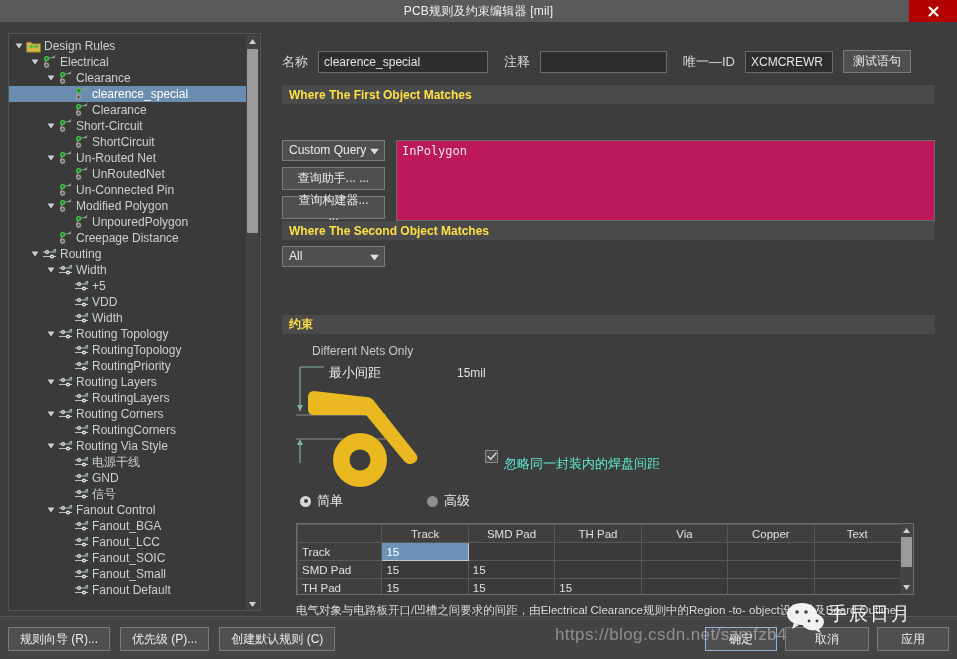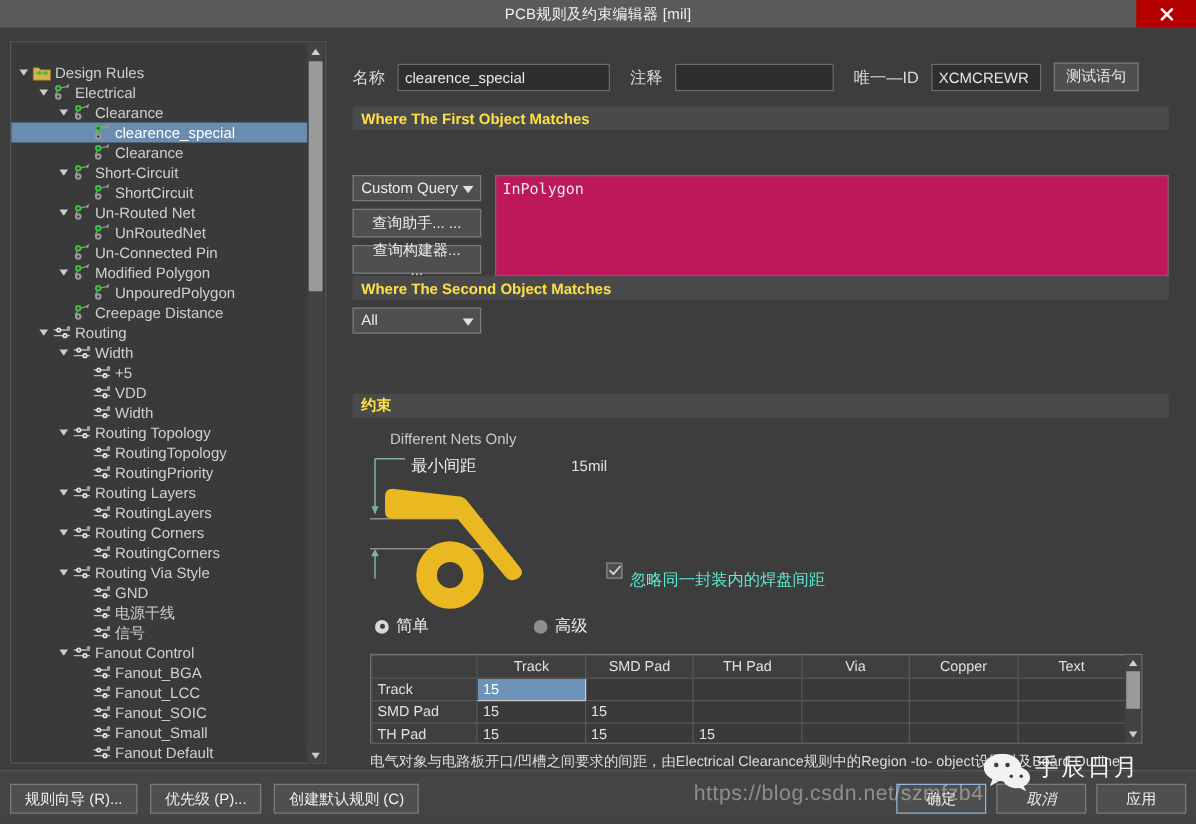--- a/index.html
+++ b/index.html
@@ -36,21 +36,21 @@
 
   
   .tree-panel {
     position: absolute; left: 8px; top: 33px;
     width: 253px; height: 578px;
     background: #3a3a3a;
     border: 1px solid #555;
     overflow: hidden;
   }
   .tree-scroll {
-    position: absolute; left: 0; top: 16px; width: 237px; height: 100%;
+    position: absolute; left: 0; top: 4px; width: 237px; height: 100%;
     overflow: hidden;
   }
   .tree-row {
     display: flex; align-items: center;
     height: 16px; padding-left: 4px;
     white-space: nowrap; font-size: 12px; color: #cfcfcf;
   }
   .tree-row.sel {
     background: #6a8cae;
     color: #ffffff;
@@ -661,36 +661,36 @@
             <svg width="16" height="12" viewBox="0 0 16 12">
               <line x1="1" y1="4" x2="14" y2="4" stroke="#b9b9b9" stroke-width="1.1"></line>
               <line x1="1" y1="8.5" x2="14" y2="8.5" stroke="#b9b9b9" stroke-width="1.1"></line>
               <circle cx="5" cy="4" r="2.1" fill="#e4e4e4"></circle>
               <circle cx="5" cy="4" r="0.7" fill="#3a3a3a"></circle>
               <circle cx="10" cy="8.5" r="2.1" fill="#e4e4e4"></circle>
               <circle cx="10" cy="8.5" r="0.7" fill="#3a3a3a"></circle>
               <circle cx="12.8" cy="2.2" r="1.4" fill="#7fbf7f"></circle>
             </svg>
           </span>
+          <span class="tlabel">电源干线</span>
+        </div>
+        <div class="tree-row" style="padding-left: 52px;">
+          <span class="tw"></span>
+          <span class="ticon">
+            <svg width="16" height="12" viewBox="0 0 16 12">
+              <line x1="1" y1="4" x2="14" y2="4" stroke="#b9b9b9" stroke-width="1.1"></line>
+              <line x1="1" y1="8.5" x2="14" y2="8.5" stroke="#b9b9b9" stroke-width="1.1"></line>
+              <circle cx="5" cy="4" r="2.1" fill="#e4e4e4"></circle>
+              <circle cx="5" cy="4" r="0.7" fill="#3a3a3a"></circle>
+              <circle cx="10" cy="8.5" r="2.1" fill="#e4e4e4"></circle>
+              <circle cx="10" cy="8.5" r="0.7" fill="#3a3a3a"></circle>
+              <circle cx="12.8" cy="2.2" r="1.4" fill="#7fbf7f"></circle>
+            </svg>
+          </span>
           <span class="tlabel">GND</span>
-        </div>
-        <div class="tree-row" style="padding-left: 52px;">
-          <span class="tw"></span>
-          <span class="ticon">
-            <svg width="16" height="12" viewBox="0 0 16 12">
-              <line x1="1" y1="4" x2="14" y2="4" stroke="#b9b9b9" stroke-width="1.1"></line>
-              <line x1="1" y1="8.5" x2="14" y2="8.5" stroke="#b9b9b9" stroke-width="1.1"></line>
-              <circle cx="5" cy="4" r="2.1" fill="#e4e4e4"></circle>
-              <circle cx="5" cy="4" r="0.7" fill="#3a3a3a"></circle>
-              <circle cx="10" cy="8.5" r="2.1" fill="#e4e4e4"></circle>
-              <circle cx="10" cy="8.5" r="0.7" fill="#3a3a3a"></circle>
-              <circle cx="12.8" cy="2.2" r="1.4" fill="#7fbf7f"></circle>
-            </svg>
-          </span>
-          <span class="tlabel">电源干线</span>
         </div>
         <div class="tree-row" style="padding-left: 52px;">
           <span class="tw"></span>
           <span class="ticon">
             <svg width="16" height="12" viewBox="0 0 16 12">
               <line x1="1" y1="4" x2="14" y2="4" stroke="#b9b9b9" stroke-width="1.1"></line>
               <line x1="1" y1="8.5" x2="14" y2="8.5" stroke="#b9b9b9" stroke-width="1.1"></line>
               <circle cx="5" cy="4" r="2.1" fill="#e4e4e4"></circle>
               <circle cx="5" cy="4" r="0.7" fill="#3a3a3a"></circle>
               <circle cx="10" cy="8.5" r="2.1" fill="#e4e4e4"></circle>
@@ -954,21 +954,21 @@
   </div>
 
   <div class="bottombar">
     <div class="bb-left">
       <button class="bbtn">规则向导 (R)...</button>
       <button class="bbtn">优先级 (P)...</button>
       <button class="bbtn">创建默认规则 (C)</button>
     </div>
     <div class="bb-right">
       <button class="bbtn primary" style="width:72px;">确定</button>
-      <button class="bbtn" style="width:72px;font-style:italic;">取消</button>
+      <button class="bbtn" style="width:84px;">取消</button>
       <button class="bbtn" style="width:72px;">应用</button>
     </div>
   </div>
 
   <svg class="wm-logo" width="40" height="30" viewBox="0 0 40 30">
     <ellipse cx="16" cy="11" rx="15" ry="11" fill="#f2f2f2"></ellipse>
     <path d="M8 20 L6 26 L13 22 Z" fill="#f2f2f2"></path>
     <circle cx="11" cy="9" r="1.8" fill="#3d3d3d"></circle>
     <circle cx="20" cy="9" r="1.8" fill="#3d3d3d"></circle>
     <ellipse cx="27" cy="19" rx="11" ry="8.5" fill="#f2f2f2"></ellipse>

